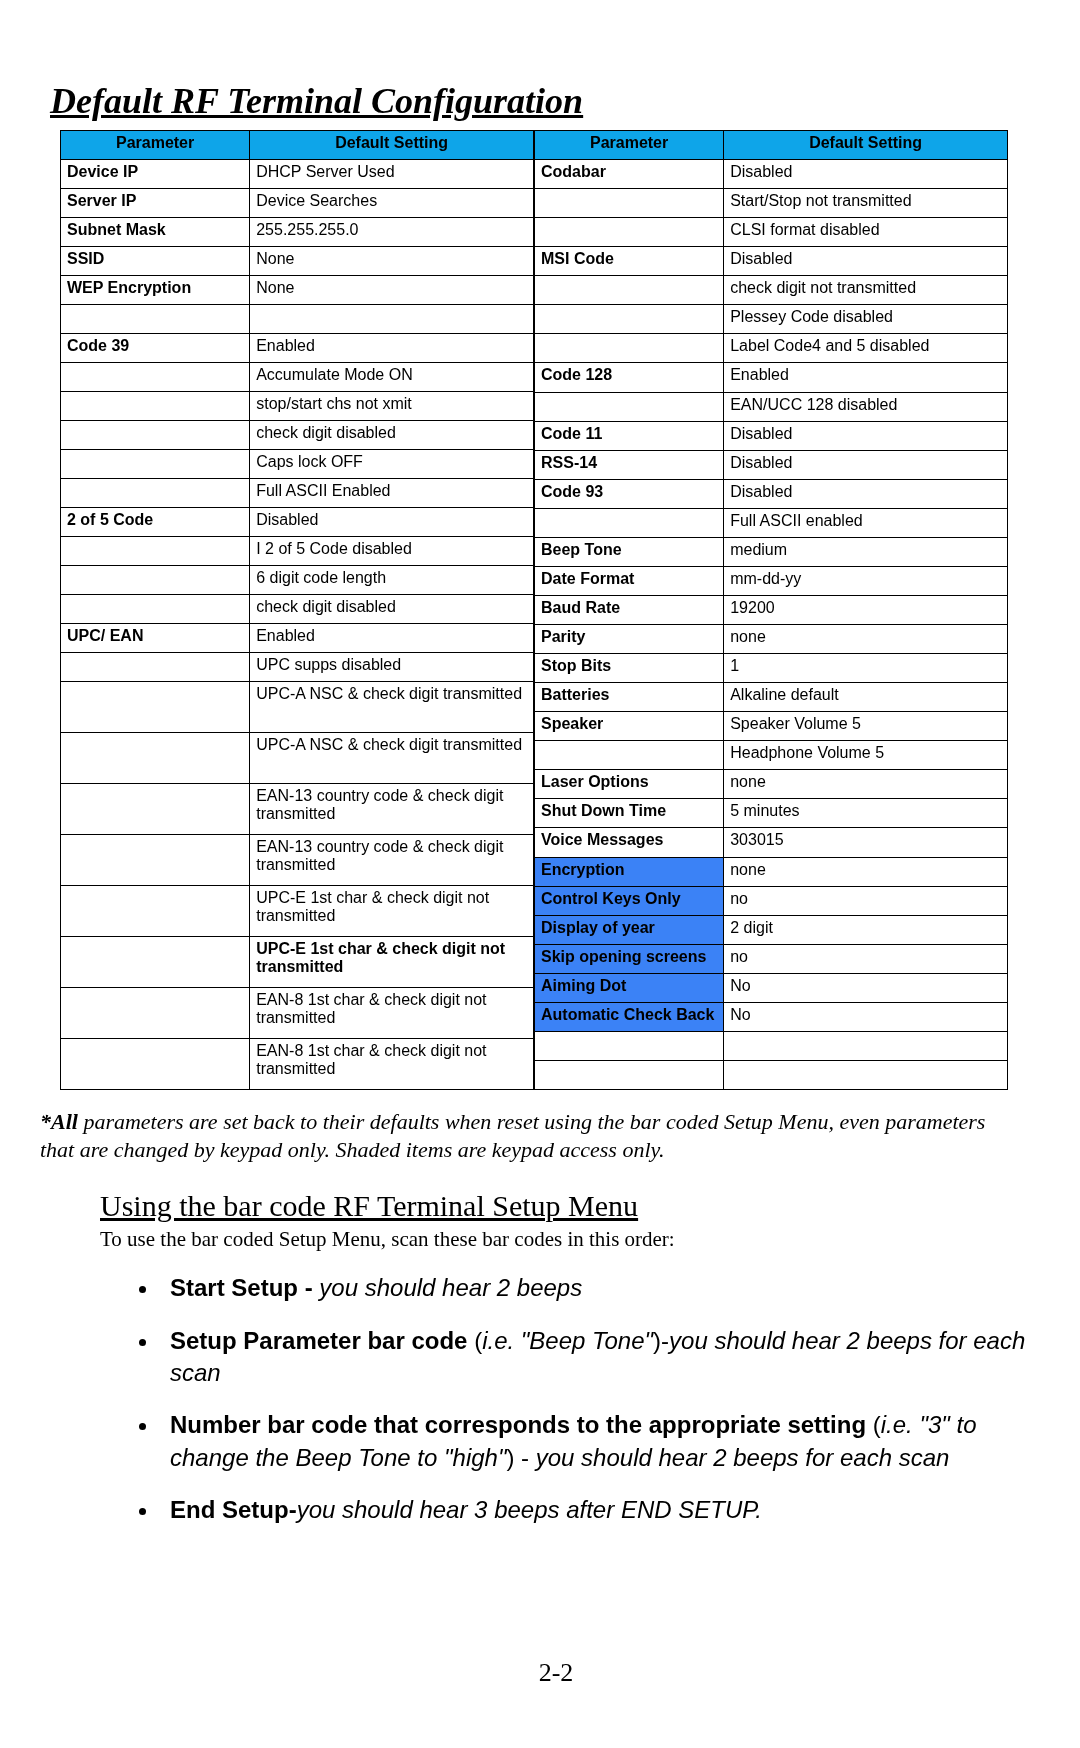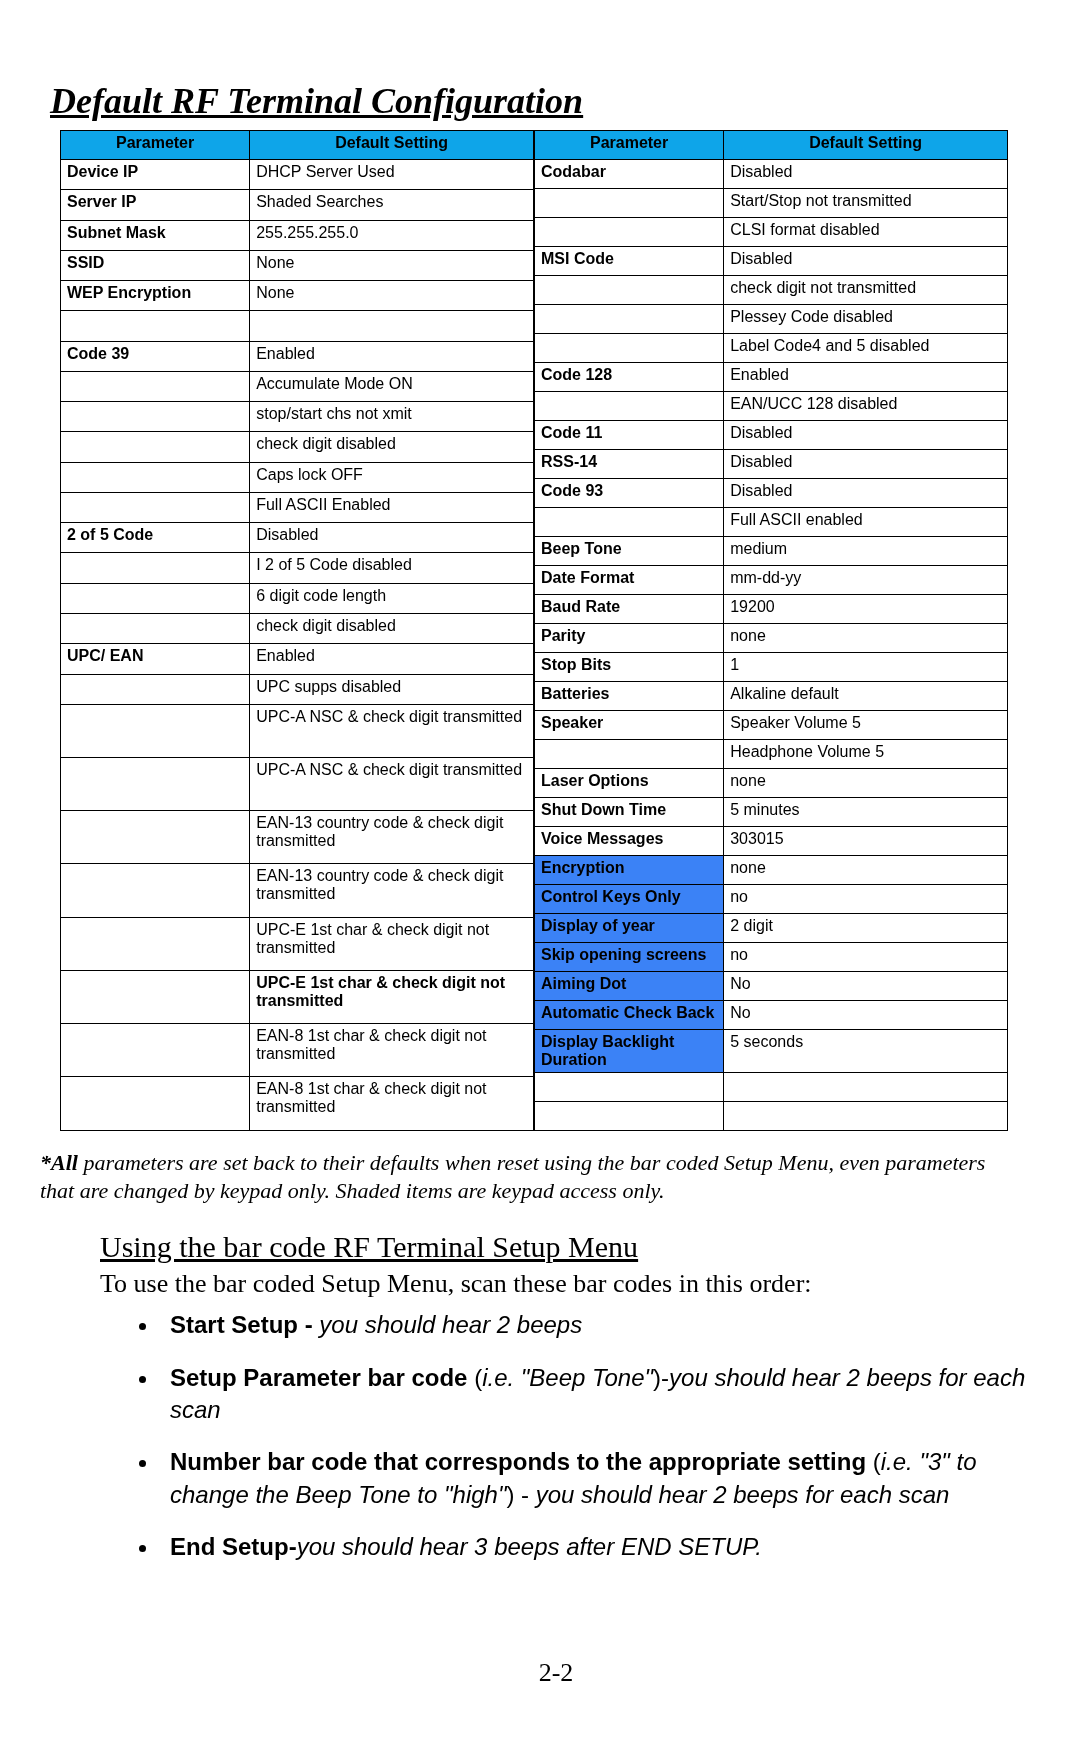--- a/index.html
+++ b/index.html
@@ -63,26 +63,26 @@
   .note .aststrong { font-weight: bold; font-style: italic; }
   .heading2 {
     font-family: "Times New Roman", Times, serif;
     font-size: 30px;
     font-weight: normal;
     text-decoration: underline;
     margin: 26px 0 4px 60px;
   }
   .body {
     font-family: "Times New Roman", Times, serif;
-    font-size: 26px;
+    font-size: 21px;
     margin: 0 0 0 60px;
     line-height: 1.2;
   }
   ul.bullets {
-    margin: 10px 0 0 120px;
+    margin: 20px 0 0 120px;
     padding: 0;
     list-style: disc;
   }
   ul.bullets li {
     font-family: Arial, Helvetica, sans-serif;
     font-size: 24px;
     line-height: 1.35;
     margin-bottom: 20px;
     padding-left: 10px;
   }
@@ -119,21 +119,21 @@
           <th>Default Setting</th>
         </tr>
       </thead>
       <tbody id="left-body">
           <tr>
             <td class="bold">Device IP</td>
             <td>DHCP Server Used</td>
           </tr>
           <tr>
             <td class="bold">Server IP</td>
-            <td>Shaded Searches</td>
+            <td>Device Searches</td>
           </tr>
           <tr>
             <td class="bold">Subnet Mask</td>
             <td>255.255.255.0</td>
           </tr>
           <tr>
             <td class="bold">SSID</td>
             <td>None</td>
           </tr>
           <tr>
@@ -351,24 +351,20 @@
             <td class="bold shaded">Skip opening screens</td>
             <td>no</td>
           </tr>
           <tr>
             <td class="bold shaded">Aiming Dot</td>
             <td>No</td>
           </tr>
           <tr>
             <td class="bold shaded">Automatic Check Back</td>
             <td>No</td>
-          </tr>
-          <tr>
-            <td class="bold shaded">Display Backlight Duration</td>
-            <td>5 seconds</td>
           </tr>
           <tr>
             <td></td>
             <td></td>
           </tr>
           <tr>
             <td></td>
             <td></td>
           </tr>
         </tbody>

